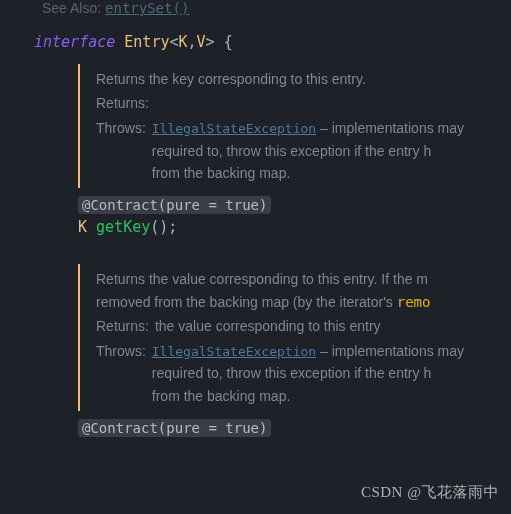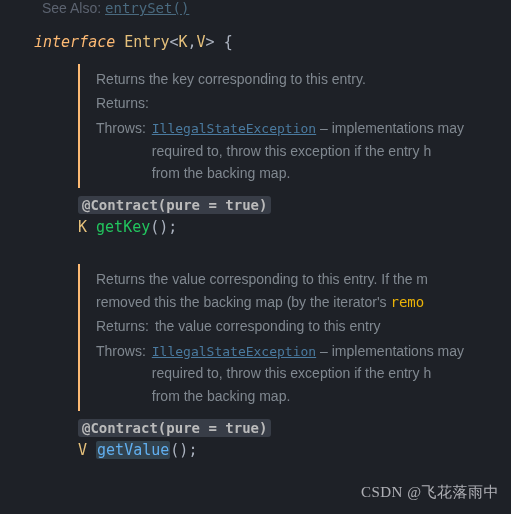--- a/index.html
+++ b/index.html
@@ -32,21 +32,21 @@
       text-decoration: underline;
       font-family: 'Consolas', monospace;
     }
     .code-line {
       font-family: 'Consolas', 'Monaco', monospace;
       font-size: 15px;
       line-height: 1.6;
       padding: 2px 0 2px 12px;
     }
     .kw-interface {
-      color: #fdba74;
+      color: #8b5cf6;
       font-style: italic;
     }
     .type-name {
       color: #e5c07b;
     }
     .generic {
       color: #abb2bf;
     }
     .type-param {
       color: #e5c07b;
@@ -83,21 +83,20 @@
     .exception-link {
       color: #4a7a9f;
       text-decoration: underline;
       font-family: 'Consolas', monospace;
       font-size: 13px;
     }
     .annotation-line {
       margin: 4px 0 0 56px;
       font-family: 'Consolas', monospace;
       font-size: 14px;
-      font-weight: bold;
     }
     .annotation-hl {
       background: #383d47;
       color: #bbbbbb;
       padding: 1px 4px;
       border-radius: 3px;
       display: inline-block;
     }
     .method-line {
       margin: 4px 0 0 56px;
@@ -175,40 +174,35 @@
     <span class="return-type">K</span>
     <span> </span>
     <span class="method-name">getKey</span><span class="parens">()</span><span class="semi">;</span>
   </div>
 
   <div style="height:20px"></div>
 
   <div class="doc-block">
     <div class="doc-para">Returns the value corresponding to this entry. If the m</div>
     <div class="doc-para">
-      <span>removed this the backing map (by the iterator's </span><span class="mono-inline">remo</span>
+      <span>removed from the backing map (by the iterator's </span><span class="mono-inline">remo</span>
     </div>
     <div class="doc-tag">
       <span class="doc-tag-label">Returns:</span>
       <span class="doc-tag-value">the value corresponding to this entry</span>
     </div>
     <div class="doc-tag">
       <span class="doc-tag-label">Throws:</span>
       <span class="doc-tag-value">
         <span class="exception-link">IllegalStateException</span><span> – implementations may</span><br>
         <span>required to, throw this exception if the entry h</span><br>
         <span>from the backing map.</span>
       </span>
     </div>
   </div>
 
   <div class="annotation-line">
     <span class="annotation-hl">@Contract(pure = true)</span>
   </div>
-  <div class="method-line">
-    <span class="return-type">V</span>
-    <span> </span>
-    <span class="method-name-hl">getValue</span><span class="parens">()</span><span class="semi">;</span>
-  </div>
 
 </div>
 
 <div class="watermark">CSDN @飞花落雨中</div>
 
 </body></html>

